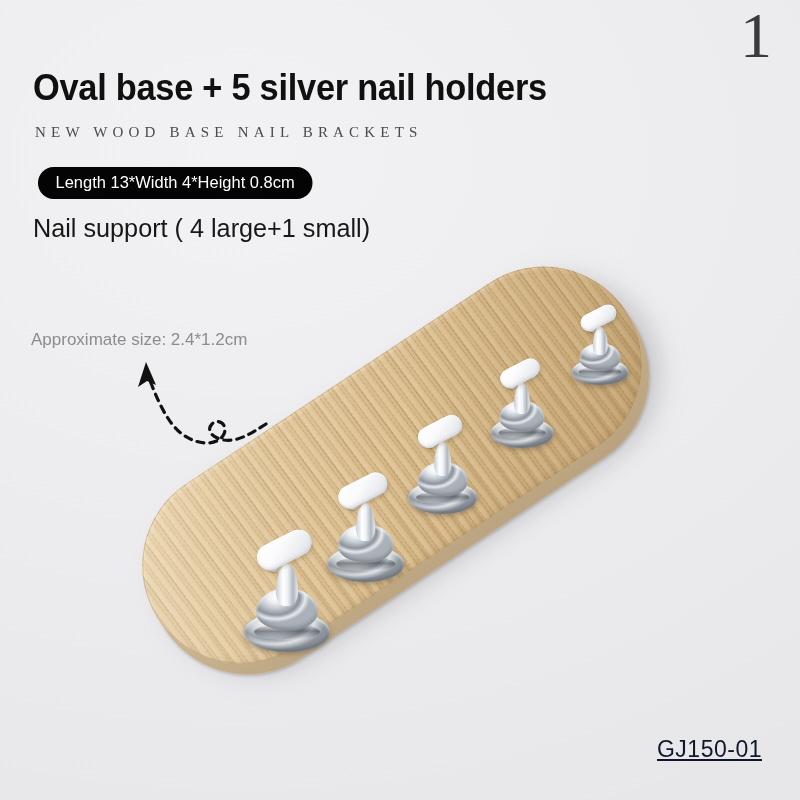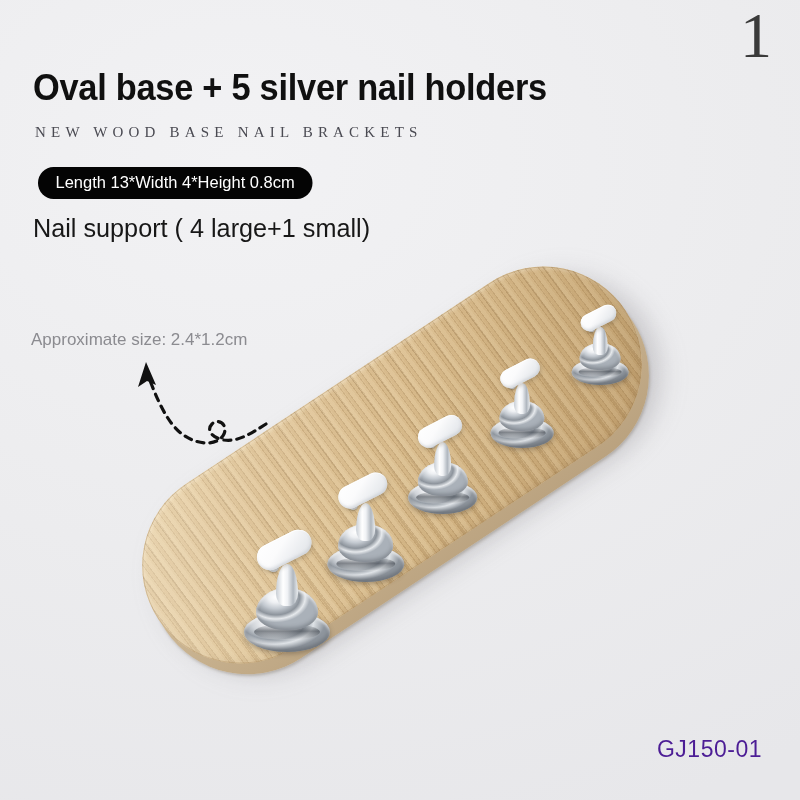--- a/index.html
+++ b/index.html
@@ -59,21 +59,21 @@
   }
   .approx-line{
     position:absolute;left:31px;top:330px;
     font-size:17px;color:#8b8b90;font-weight:400;
     white-space:nowrap;
   }
 
   
   .code{
     position:absolute;right:38px;bottom:37px;
-    font-size:23px;color:#4c1d95;letter-spacing:0.5px;
+    font-size:23px;color:#0f172a;letter-spacing:0.5px;text-decoration:underline;
   }
 
   
   .arrow-svg{position:absolute;left:120px;top:350px;}
 
   
   .product{
     position:absolute;left:0;top:0;width:800px;height:800px;
     pointer-events:none;
   }

